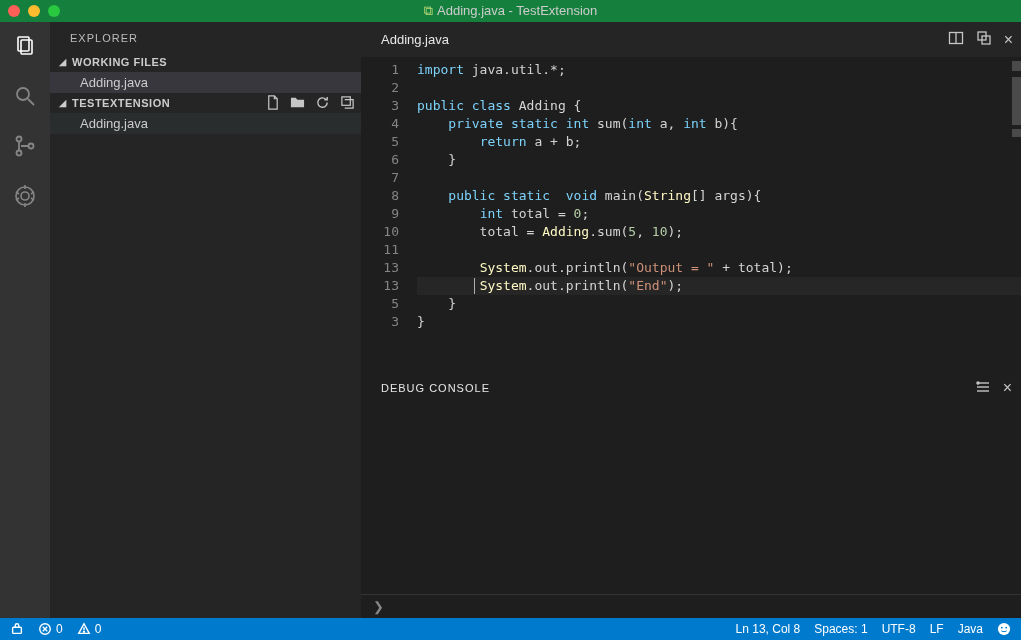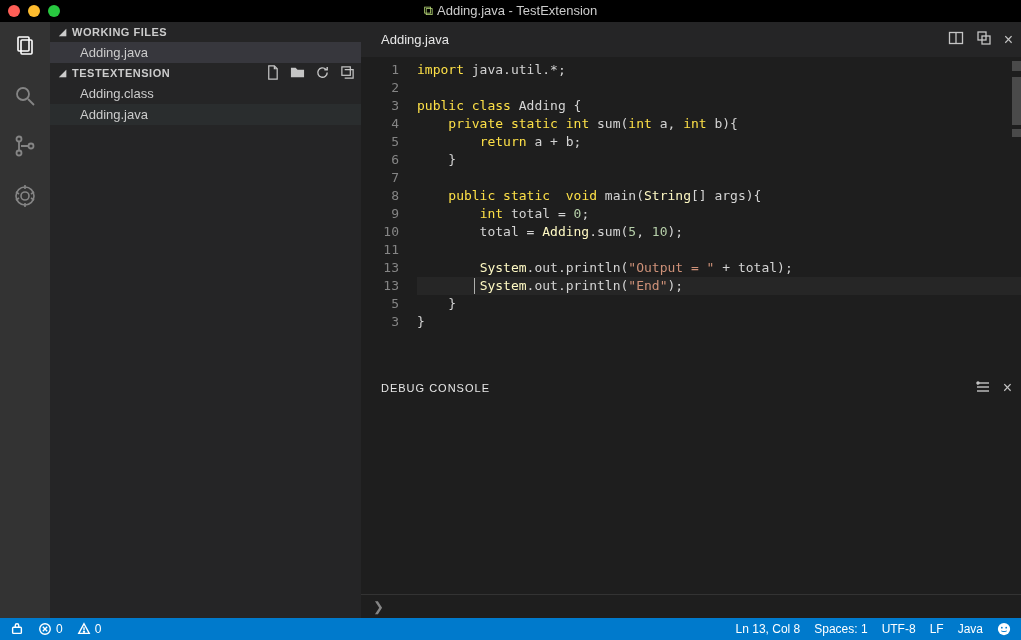--- a/index.html
+++ b/index.html
@@ -7,21 +7,21 @@
   width: 1021px; height: 640px;
   font-family: -apple-system, "Helvetica Neue", Arial, sans-serif;
   font-size: 13px;
   background: #1e1e1e;
   color: #cccccc;
   overflow: hidden;
   display: flex; flex-direction: column;
 }
 
 .titlebar {
-  height: 22px; background: #000000;
+  height: 22px; background: #15803d;
   display: flex; align-items: center; position: relative;
 }
 .traffic { display: flex; gap: 8px; padding-left: 8px; }
 .traffic span { width: 12px; height: 12px; border-radius: 50%; display: block; }
 .tl-close { background: #ff5f57; }
 .tl-min   { background: #febc2e; }
 .tl-max   { background: #28c840; }
 .titlebar-title {
   position: absolute; left: 0; right: 0; text-align: center;
   color: #cccccc; font-size: 13px; pointer-events: none;
@@ -77,21 +77,21 @@
 .gutter { width:56px; text-align:right; color:#858585; padding-right:18px; padding-top:4px; user-select:none; }
 .gutter div { height:18px; }
 .code { flex:1; padding-top:4px; white-space:pre; color:#d4d4d4; position:relative; }
 .code-line { height:18px; position:relative; }
 .code-line.hl { background: rgba(255,255,255,0.04); }
 .cursor-bar { position:absolute; width:1px; height:16px; background:#aeafad; left:57px; top:1px; }
 .minimap { position:absolute; right:0; top:0; width:12px; height:100%; }
 .minimap .mm-chunk { position:absolute; right:0; width:9px; background:#4a4a4a; }
 
 
-.k  { color:#fde047; }
+.k  { color:#7dd3fc; }
 .s  { color:#ce9178; } 
 .n  { color:#b5cea8; }
 .ty { color:#fef9c3; } 
 .p  { color:#d4d4d4; }
 
 
 .panel {
   height:247px; background:#1e1e1e; border-top:1px solid #1e1e1e;
   display:flex; flex-direction:column;
 }
@@ -160,20 +160,21 @@
           <line x1="12" y1="19" x2="12" y2="23"></line>
           <line x1="3" y1="8" x2="6" y2="10"></line>
           <line x1="18" y1="14" x2="21" y2="16"></line>
           <line x1="3" y1="16" x2="6" y2="14"></line>
           <line x1="18" y1="10" x2="21" y2="8"></line>
         </svg>
     </div>
   </div>
 
   <div class="sidebar">
+    <div class="sidebar-title">EXPLORER</div>
 
     <div class="section-header">
       <span class="twisty">◢</span>
       <span>WORKING FILES</span>
     </div>
     <div class="file-item active">
       <span>Adding.java</span>
     </div>
 
     <div class="section-header project">
@@ -189,23 +190,20 @@
             </svg></span>
         <span><svg viewBox="0 0 16 16" fill="none" stroke="currentColor" stroke-width="1.5">
               <path d="M13 8a5 5 0 1 1-1.5-3.5"></path>
               <path d="M13 2v3h-3"></path>
             </svg></span>
         <span><svg viewBox="0 0 16 16" fill="none" stroke="currentColor" stroke-width="1.3">
               <rect x="2" y="2" width="9" height="9"></rect>
               <path d="M5 5h9v9H5"></path>
             </svg></span>
       </span>
-    </div>
-    <div class="file-item">
-      <span>Adding.class</span>
     </div>
     <div class="file-item hover">
       <span>Adding.java</span>
     </div>
   </div>
 
   <div class="editor-group">
     <div class="tabs">
       <span class="tab-label">Adding.java</span>
       <div class="tabs-right">

